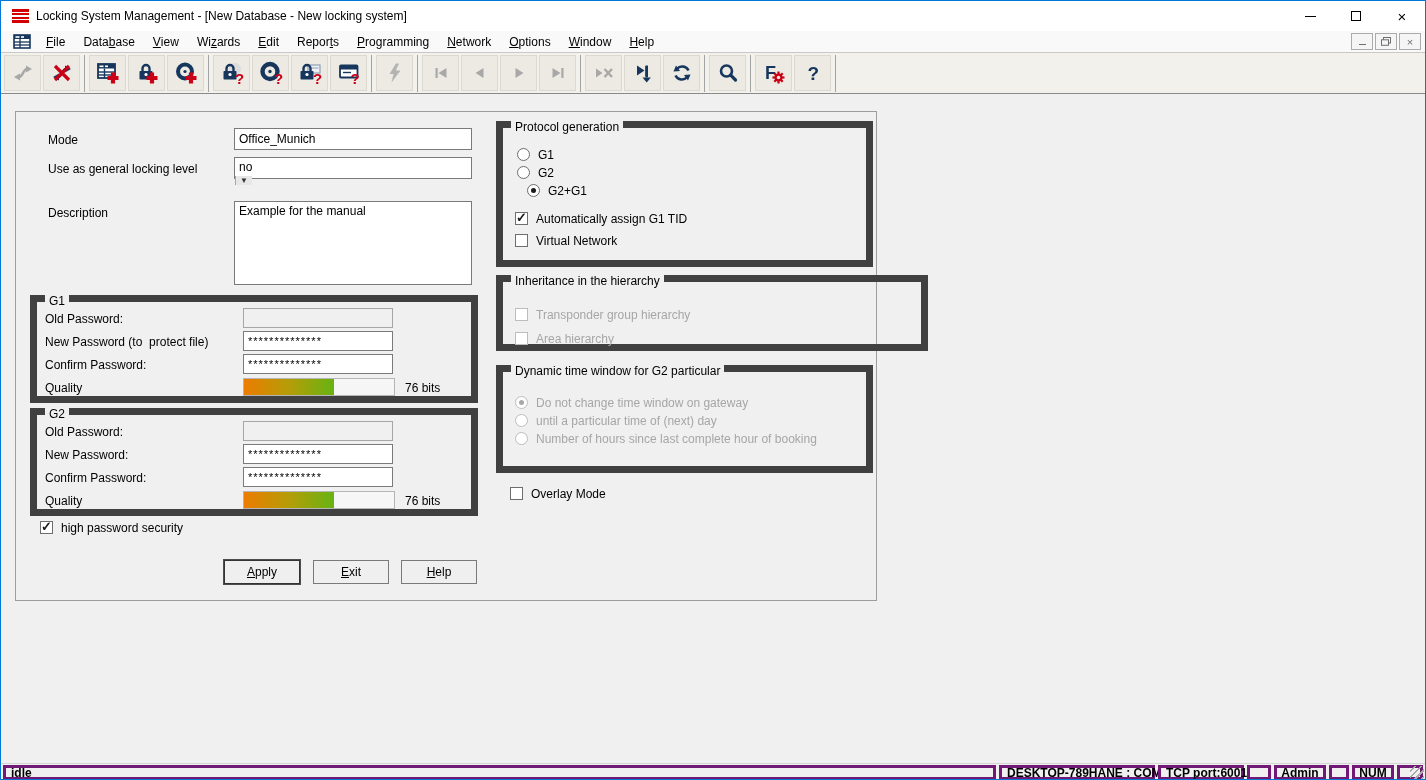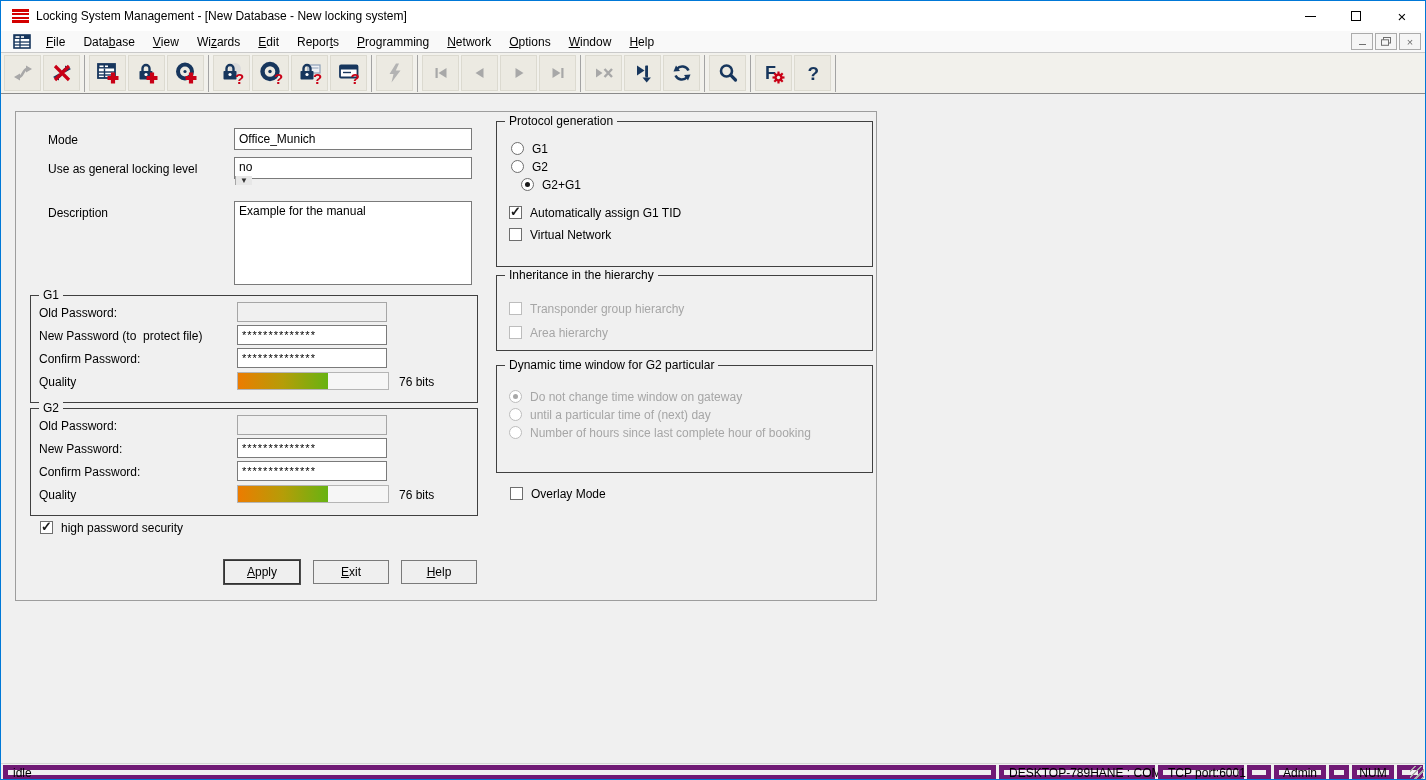--- a/index.html
+++ b/index.html
@@ -36,38 +36,38 @@
   .client { position:relative; height:669px; background:#f0f0f0; }
   .panel { position:absolute; left:14px; top:17px; width:862px; height:490px; border:1px solid #9d9d9d; background:#f0f0f0; }
   .lbl { position:absolute; font-size:12px; color:#000; white-space:pre; }
   .txt { position:absolute; border:1px solid #7a7a7a; background:#fff; font:12px "Liberation Sans",sans-serif; padding:2px 4px; }
   .txt:disabled, .txt.dis { background:#f0f0f0; border-color:#a6a6a6; }
   .pw { letter-spacing:1px; font-size:11px; }
   textarea.txt { resize:none; overflow:hidden; }
   .combo { position:absolute; border:1px solid #7a7a7a; background:#fff; display:flex;flex-direction:column; }
   .combo .val { flex:1; font-size:12px; padding:2px 4px; }
   .combo .drop { width:17px; background:#e7e7e7; border-left:1px solid #a6a6a6; display:flex; align-items:center; justify-content:center; font-size:8px; color:#333; }
-  .group { position:absolute; border:1px solid #404040; }
+  .group { position:absolute; border:7px solid #404040; }
   .group > .legend { position:absolute; top:-8px; left:8px; background:#f0f0f0; padding:0 4px; font-size:12px; color:#000; }
   .cb, .rb { position:absolute; display:flex; align-items:flex-start; gap:8px; font-size:12px; color:#000; }
   .cb .box { width:13px; height:13px; background:#fff; border:1px solid #6e6e6e; position:relative; flex:none; margin-top:0px; }
   .cb.on .box::after { content:"✓"; position:absolute; left:0px; top:-3px; font-size:13px; font-weight:bold; color:#1a1a1a; }
   .rb .box { width:13px; height:13px; border-radius:50%; background:#fff; border:1px solid #6e6e6e; position:relative; flex:none; }
   .rb.on .box::after { content:""; position:absolute; left:3px; top:3px; width:5px; height:5px; border-radius:50%; background:#1a1a1a; }
   .cb.dis, .rb.dis { color:#a6a6a6; }
   .cb.dis .box, .rb.dis .box { border-color:#bdbdbd; }
   .rb.dis.on .box::after { background:#a8a8a8; }
   .qbar { position:absolute; border:1px solid #b5b5b5; background:#f6f6f6; }
   .qfill { height:100%; background:linear-gradient(90deg,#ec7c00 0%,#b59d08 50%,#67b312 100%); }
   .btn { position:absolute; height:24px; background:#efefef; border:1px solid #7a7a7a; font:12px "Liberation Sans",sans-serif; color:#000; display:flex; align-items:center; justify-content:center; cursor:default; }
   .btn.default { border:1px solid #333; box-shadow:0 0 0 1px #4d4d4d; }
 
   
   .statusbar { height:18px; background:#f0f0f0; border-top:1px solid #d5d5d5; display:flex; align-items:stretch; padding:1px 2px; gap:3px; position:relative; }
-  .sb-cell { border:5px solid #701a75; font-size:12px; color:#000; padding:0 5px; display:flex; align-items:center; background:#f0f0f0; white-space:nowrap; }
+  .sb-cell { border:3px solid #701a75; font-size:12px; color:#000; padding:0 5px; display:flex; align-items:center; background:#f0f0f0; white-space:nowrap;font-weight:bold; }
   .sb-left { flex:1; }
   .grip { position:absolute; right:1px; bottom:1px; width:14px; height:14px;
           background:repeating-linear-gradient(135deg, transparent 0 3px, #aaa 3px 4.5px); }
 </style>
 </head>
 <body>
 
 <div class="window">
 
   <div class="titlebar">
@@ -459,21 +459,21 @@
         <div class="cb on" style="left:12px; top:84px;">
           <span class="box"></span>
           <span>Automatically assign G1 TID</span>
         </div>
         <div class="cb" style="left:12px; top:106px;">
           <span class="box"></span>
           <span>Virtual Network</span>
         </div>
       </div>
 
-      <div class="group" style="left:480px; top:163px; width:377px; height:76px;">
+      <div class="group" style="left:480px; top:163px; width:432px; height:76px;">
         <span class="legend">Inheritance in the hierarchy</span>
         <div class="cb dis" style="left:12px; top:26px;">
           <span class="box"></span>
           <span>Transponder group hierarchy</span>
         </div>
         <div class="cb dis" style="left:12px; top:50px;">
           <span class="box"></span>
           <span>Area hierarchy</span>
         </div>
       </div>

